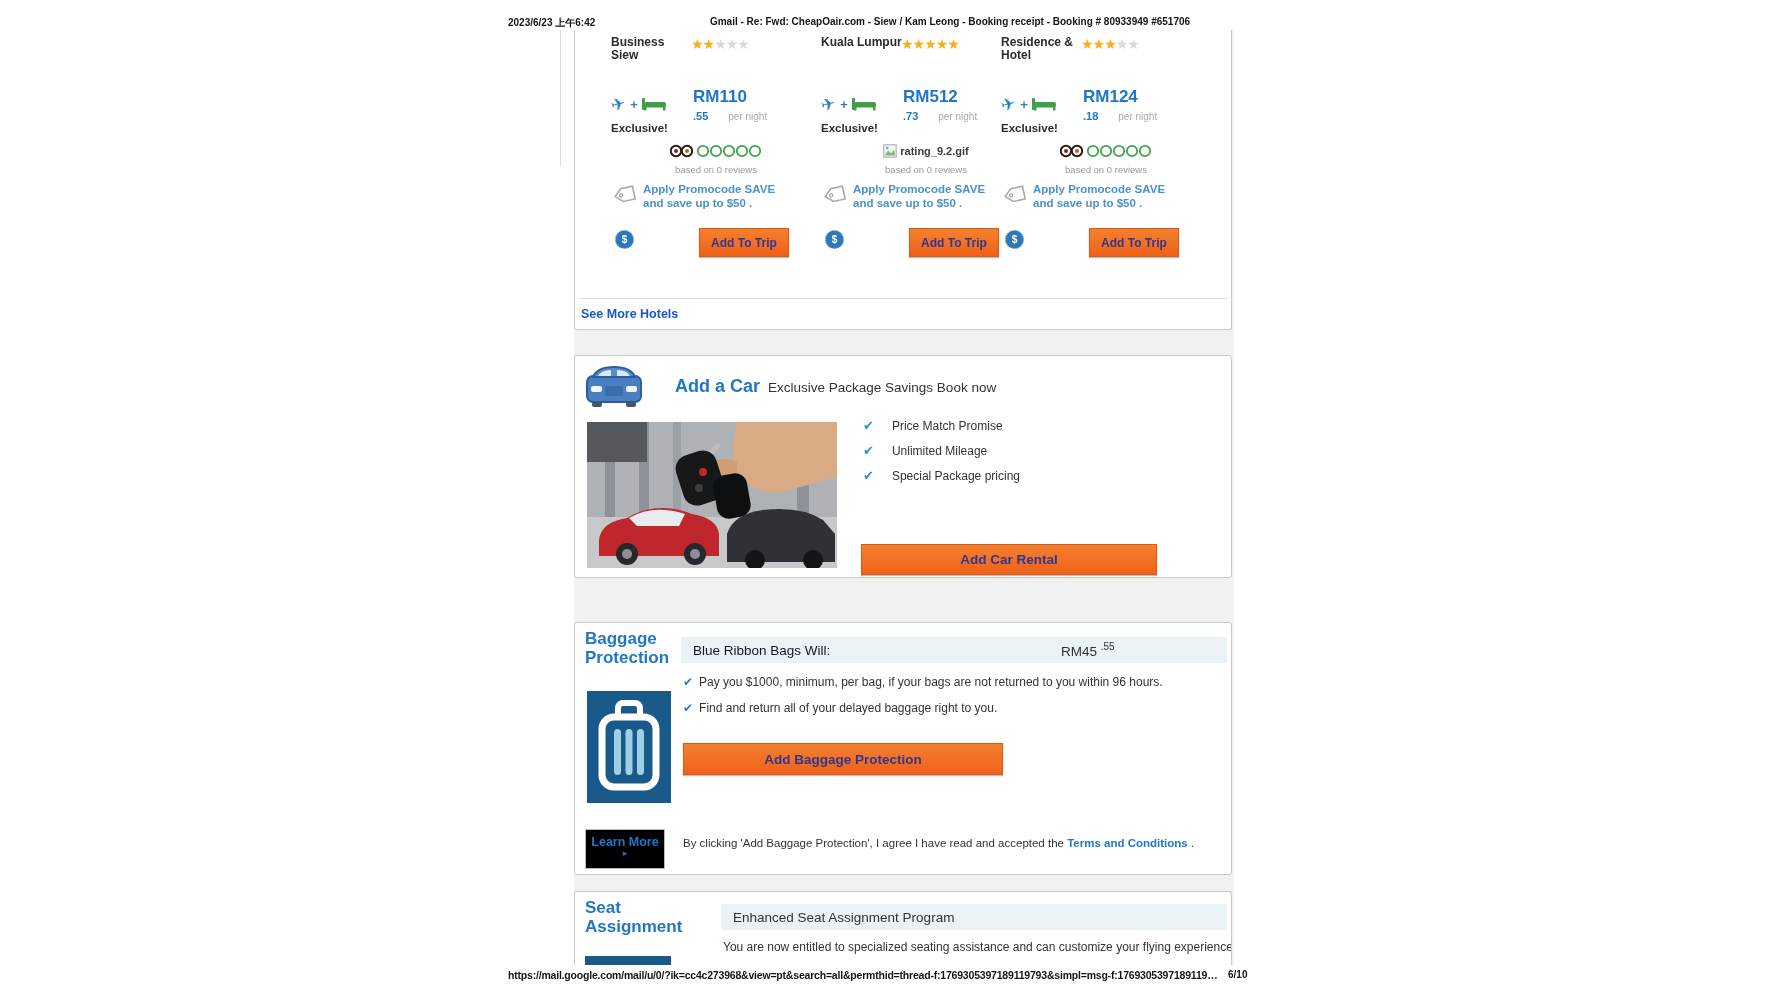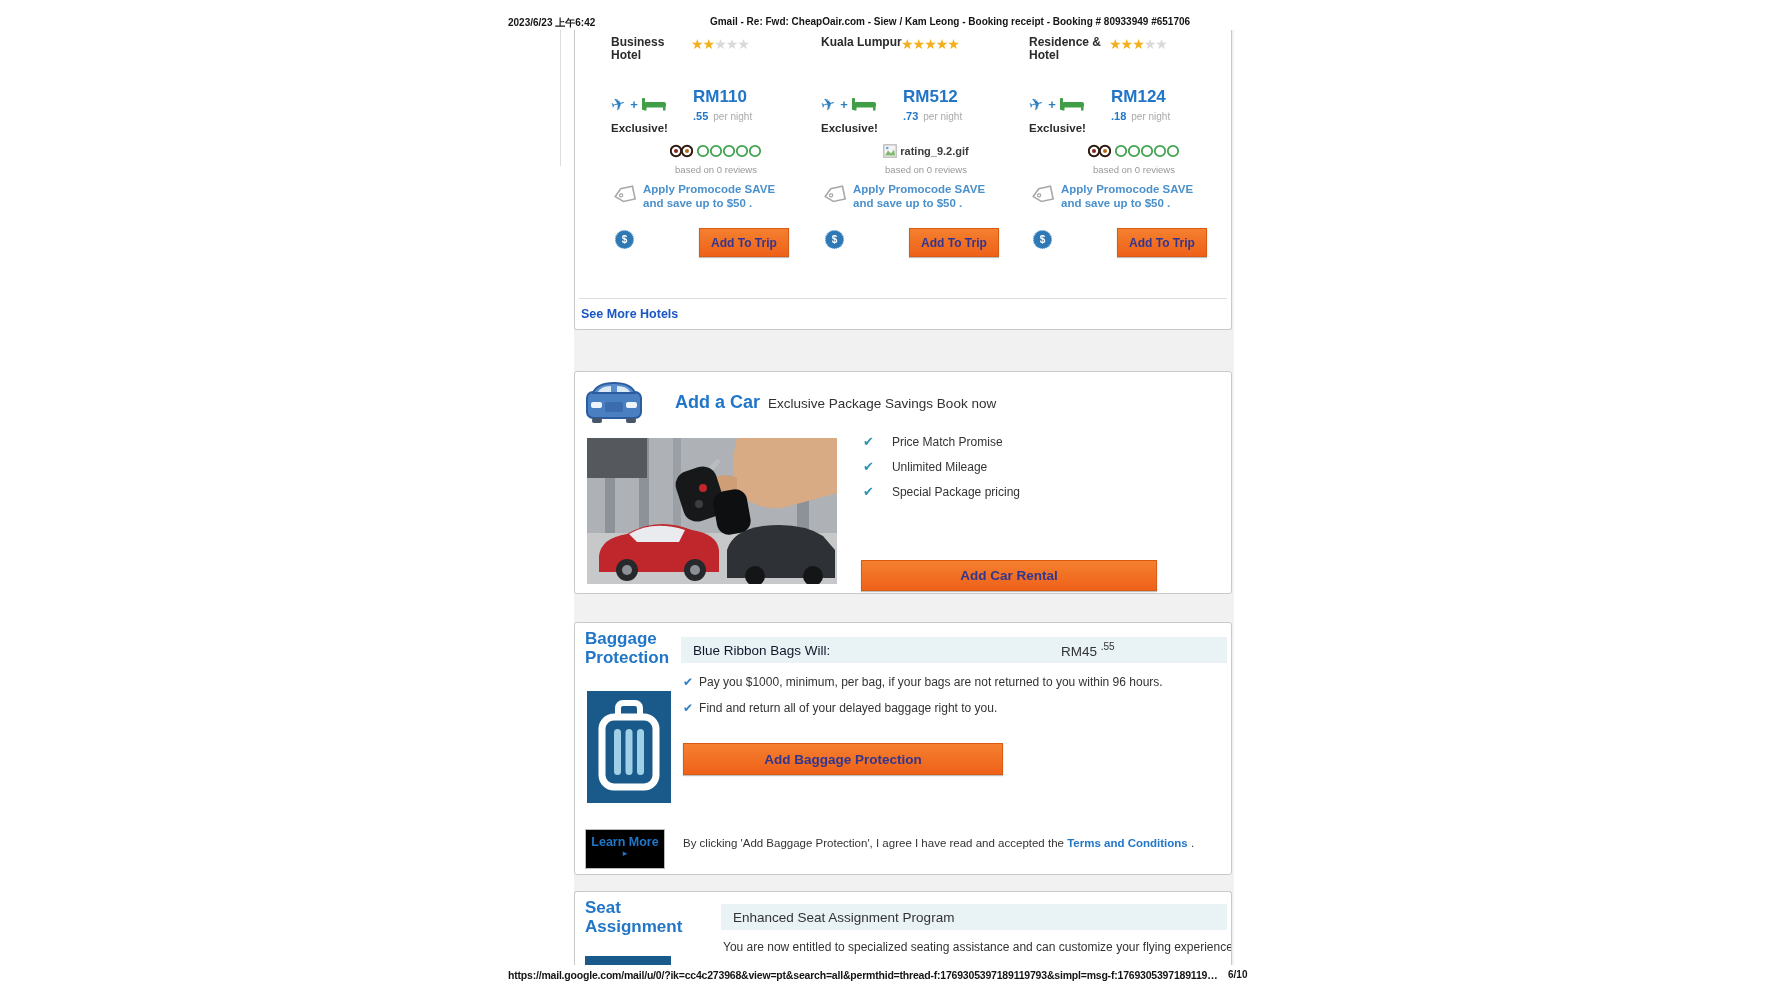--- a/index.html
+++ b/index.html
@@ -22,38 +22,38 @@
   .hname{position:absolute;left:0;top:6px;width:80px;font-size:12px;font-weight:bold;color:#2b2b2b;line-height:13px;}
   .hstars{position:absolute;left:80px;top:6px;font-size:14px;letter-spacing:-1px;white-space:nowrap;}
   .st-f{color:#f3b01c;} .st-e{color:#d9d9d9;}
   .hicons{position:absolute;left:0;top:64px;display:flex;align-items:center;}
   .plane{font-size:17px;color:#2b7fc0;display:inline-block;transform:rotate(-15deg);}
   .plus{font-size:13px;font-weight:bold;color:#2b7fc0;margin:0 4px 0 5px;}
   .hexcl{position:absolute;left:0;top:92px;font-size:11.5px;font-weight:bold;color:#2b2b2b;}
   .hprice{position:absolute;left:82px;top:58px;}
   .amt{font-size:17px;font-weight:bold;color:#2176c7;line-height:18px;}
   .cents{font-size:11px;font-weight:bold;color:#2176c7;}
-  .unit{font-size:10px;color:#a9a9a9;margin-left:5px;}
+  .unit{font-size:10px;color:#a9a9a9;margin-left:20px;}
   .hreviews{position:absolute;left:30px;top:112px;width:150px;height:18px;display:flex;align-items:center;justify-content:center;gap:3px;}
   .gifname{font-size:11px;font-weight:600;color:#3c3c3c;}
   .hbased{position:absolute;left:20px;top:134px;width:170px;text-align:center;font-size:9.5px;color:#999;}
   .hpromo{position:absolute;left:0;top:152px;width:176px;}
   .tagicon{position:absolute;left:2px;top:4px;}
   .promotxt{display:block;margin-left:32px;width:144px;font-size:11.5px;font-weight:600;color:#4a90cc;line-height:14px;cursor:pointer;}
   .hfoot{position:absolute;left:0;top:198px;width:176px;height:30px;}
   .coin{position:absolute;left:4px;top:2px;width:17px;height:17px;border-radius:50%;background:#2e78b5;border:1.5px dotted #a8cfe8;
         color:#fff;font-size:10px;font-weight:bold;text-align:center;line-height:17px;box-sizing:content-box;}
   .obtn{position:absolute;display:flex;align-items:center;justify-content:center;
         background:linear-gradient(#f58030,#ee6118);border:1px solid #d95a10;
         color:#33368f;font-weight:bold;cursor:pointer;box-shadow:0 1px 1px rgba(0,0,0,.25);}
   .trip-btn{left:88px;top:0;width:88px;height:27px;font-size:12px;}
   #hotels-divider{position:absolute;left:4px;top:268px;width:648px;height:1px;background:#ddd;}
   #see-more{position:absolute;left:6px;top:277px;font-size:12.5px;font-weight:bold;color:#1a56c4;cursor:pointer;}
   
-  #car{top:341px;height:223px;}
+  #car{top:325px;height:223px;}
   #car-icon{position:absolute;left:10px;top:8px;}
   #car-title-row{position:absolute;left:100px;top:20px;white-space:nowrap;}
   #car-title{font-size:18px;font-weight:bold;color:#2176c7;}
   #car-sub{font-size:13.5px;color:#333;margin-left:8px;}
   #car-photo{position:absolute;left:12px;top:66px;width:250px;height:146px;}
   .feat-row{position:absolute;left:288px;display:flex;align-items:center;}
   .feat-check{color:#2f93b3;font-size:13px;font-weight:bold;margin-right:18px;}
   .feat-label{font-size:12px;color:#333;}
   #car-btn{left:286px;top:188px;width:294px;height:29px;font-size:13.5px;}
   
@@ -90,21 +90,21 @@
   <div class="abs print-txt" id="hdr-date">2023/6/23 上午6:42</div>
   <div class="abs print-txt" id="hdr-title">Gmail - Re: Fwd: CheapOair.com - Siew / Kam Leong - Booking receipt - Booking # 80933949 #651706</div>
 
   <div class="abs" id="quote-line"></div>
 
   <div class="abs" id="col">
 
     <div class="box" id="hotels">
 
       <div class="hcol" style="left:36px">
-        <div class="hname">Business Hotel</div>
+        <div class="hname">Business Siew</div>
         <div class="hstars"><span class="st-f">★</span><span class="st-f">★</span><span class="st-e">★</span><span class="st-e">★</span><span class="st-e">★</span></div>
         <div class="hicons">
           <span class="plane">✈</span>
           <span class="plus">+</span>
           <svg width="24" height="13" viewBox="0 0 24 13">
               <rect x="0" y="0" width="3" height="12" rx="1" fill="#3f9e46"></rect>
               <rect x="2" y="4" width="22" height="5.5" rx="2" fill="#3f9e46"></rect>
               <rect x="21" y="9" width="2.5" height="3.5" fill="#3f9e46"></rect>
               <rect x="2" y="9" width="2.5" height="3.5" fill="#3f9e46"></rect>
             </svg>
@@ -178,21 +178,21 @@
               <circle cx="8" cy="8.5" r="1.6" fill="none" stroke="#a9a9a9" stroke-width="1.3"></circle>
             </svg>
           <span class="promotxt">Apply Promocode SAVE and save up to $50 .</span>
         </div>
         <div class="hfoot">
           <span class="coin">$</span>
           <div class="obtn trip-btn">Add To Trip</div>
         </div>
       </div>
 
-      <div class="hcol" style="left:454px">
+      <div class="hcol" style="left:426px">
         <div class="hname">Residence &amp; Hotel</div>
         <div class="hstars"><span class="st-f">★</span><span class="st-f">★</span><span class="st-f">★</span><span class="st-e">★</span><span class="st-e">★</span></div>
         <div class="hicons">
           <span class="plane">✈</span>
           <span class="plus">+</span>
           <svg width="24" height="13" viewBox="0 0 24 13">
               <rect x="0" y="0" width="3" height="12" rx="1" fill="#3f9e46"></rect>
               <rect x="2" y="4" width="22" height="5.5" rx="2" fill="#3f9e46"></rect>
               <rect x="21" y="9" width="2.5" height="3.5" fill="#3f9e46"></rect>
               <rect x="2" y="9" width="2.5" height="3.5" fill="#3f9e46"></rect>

